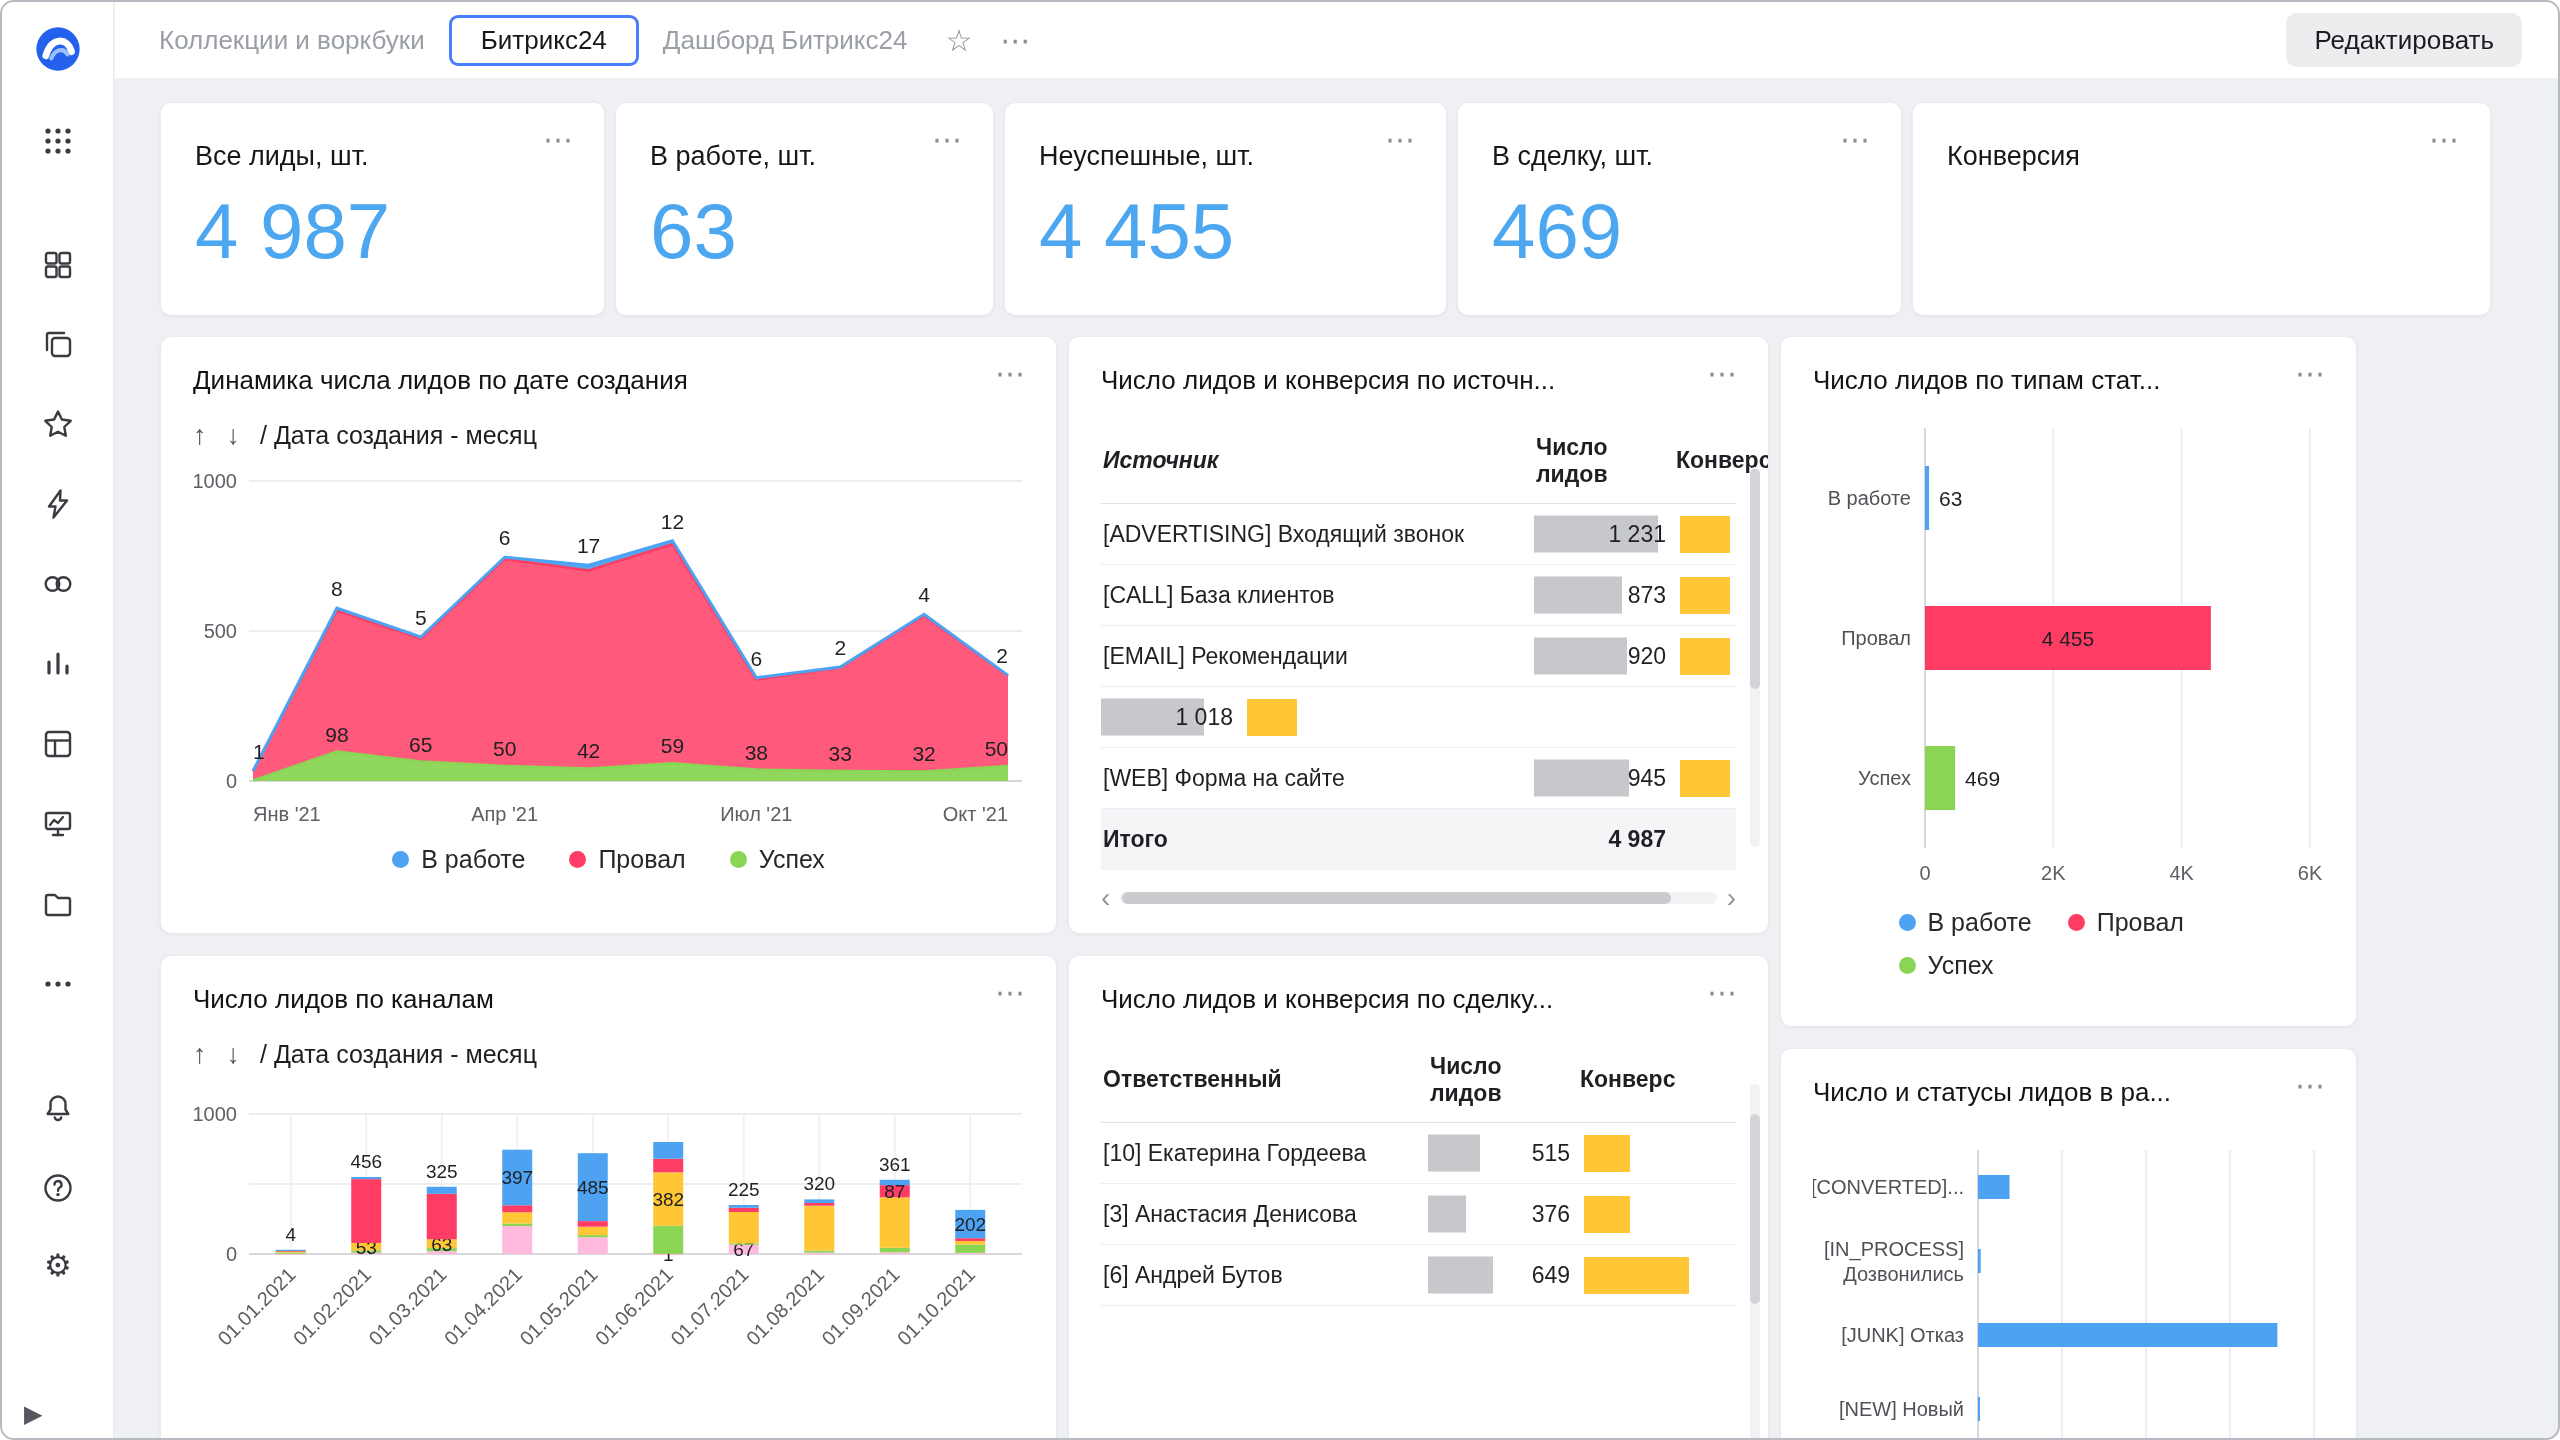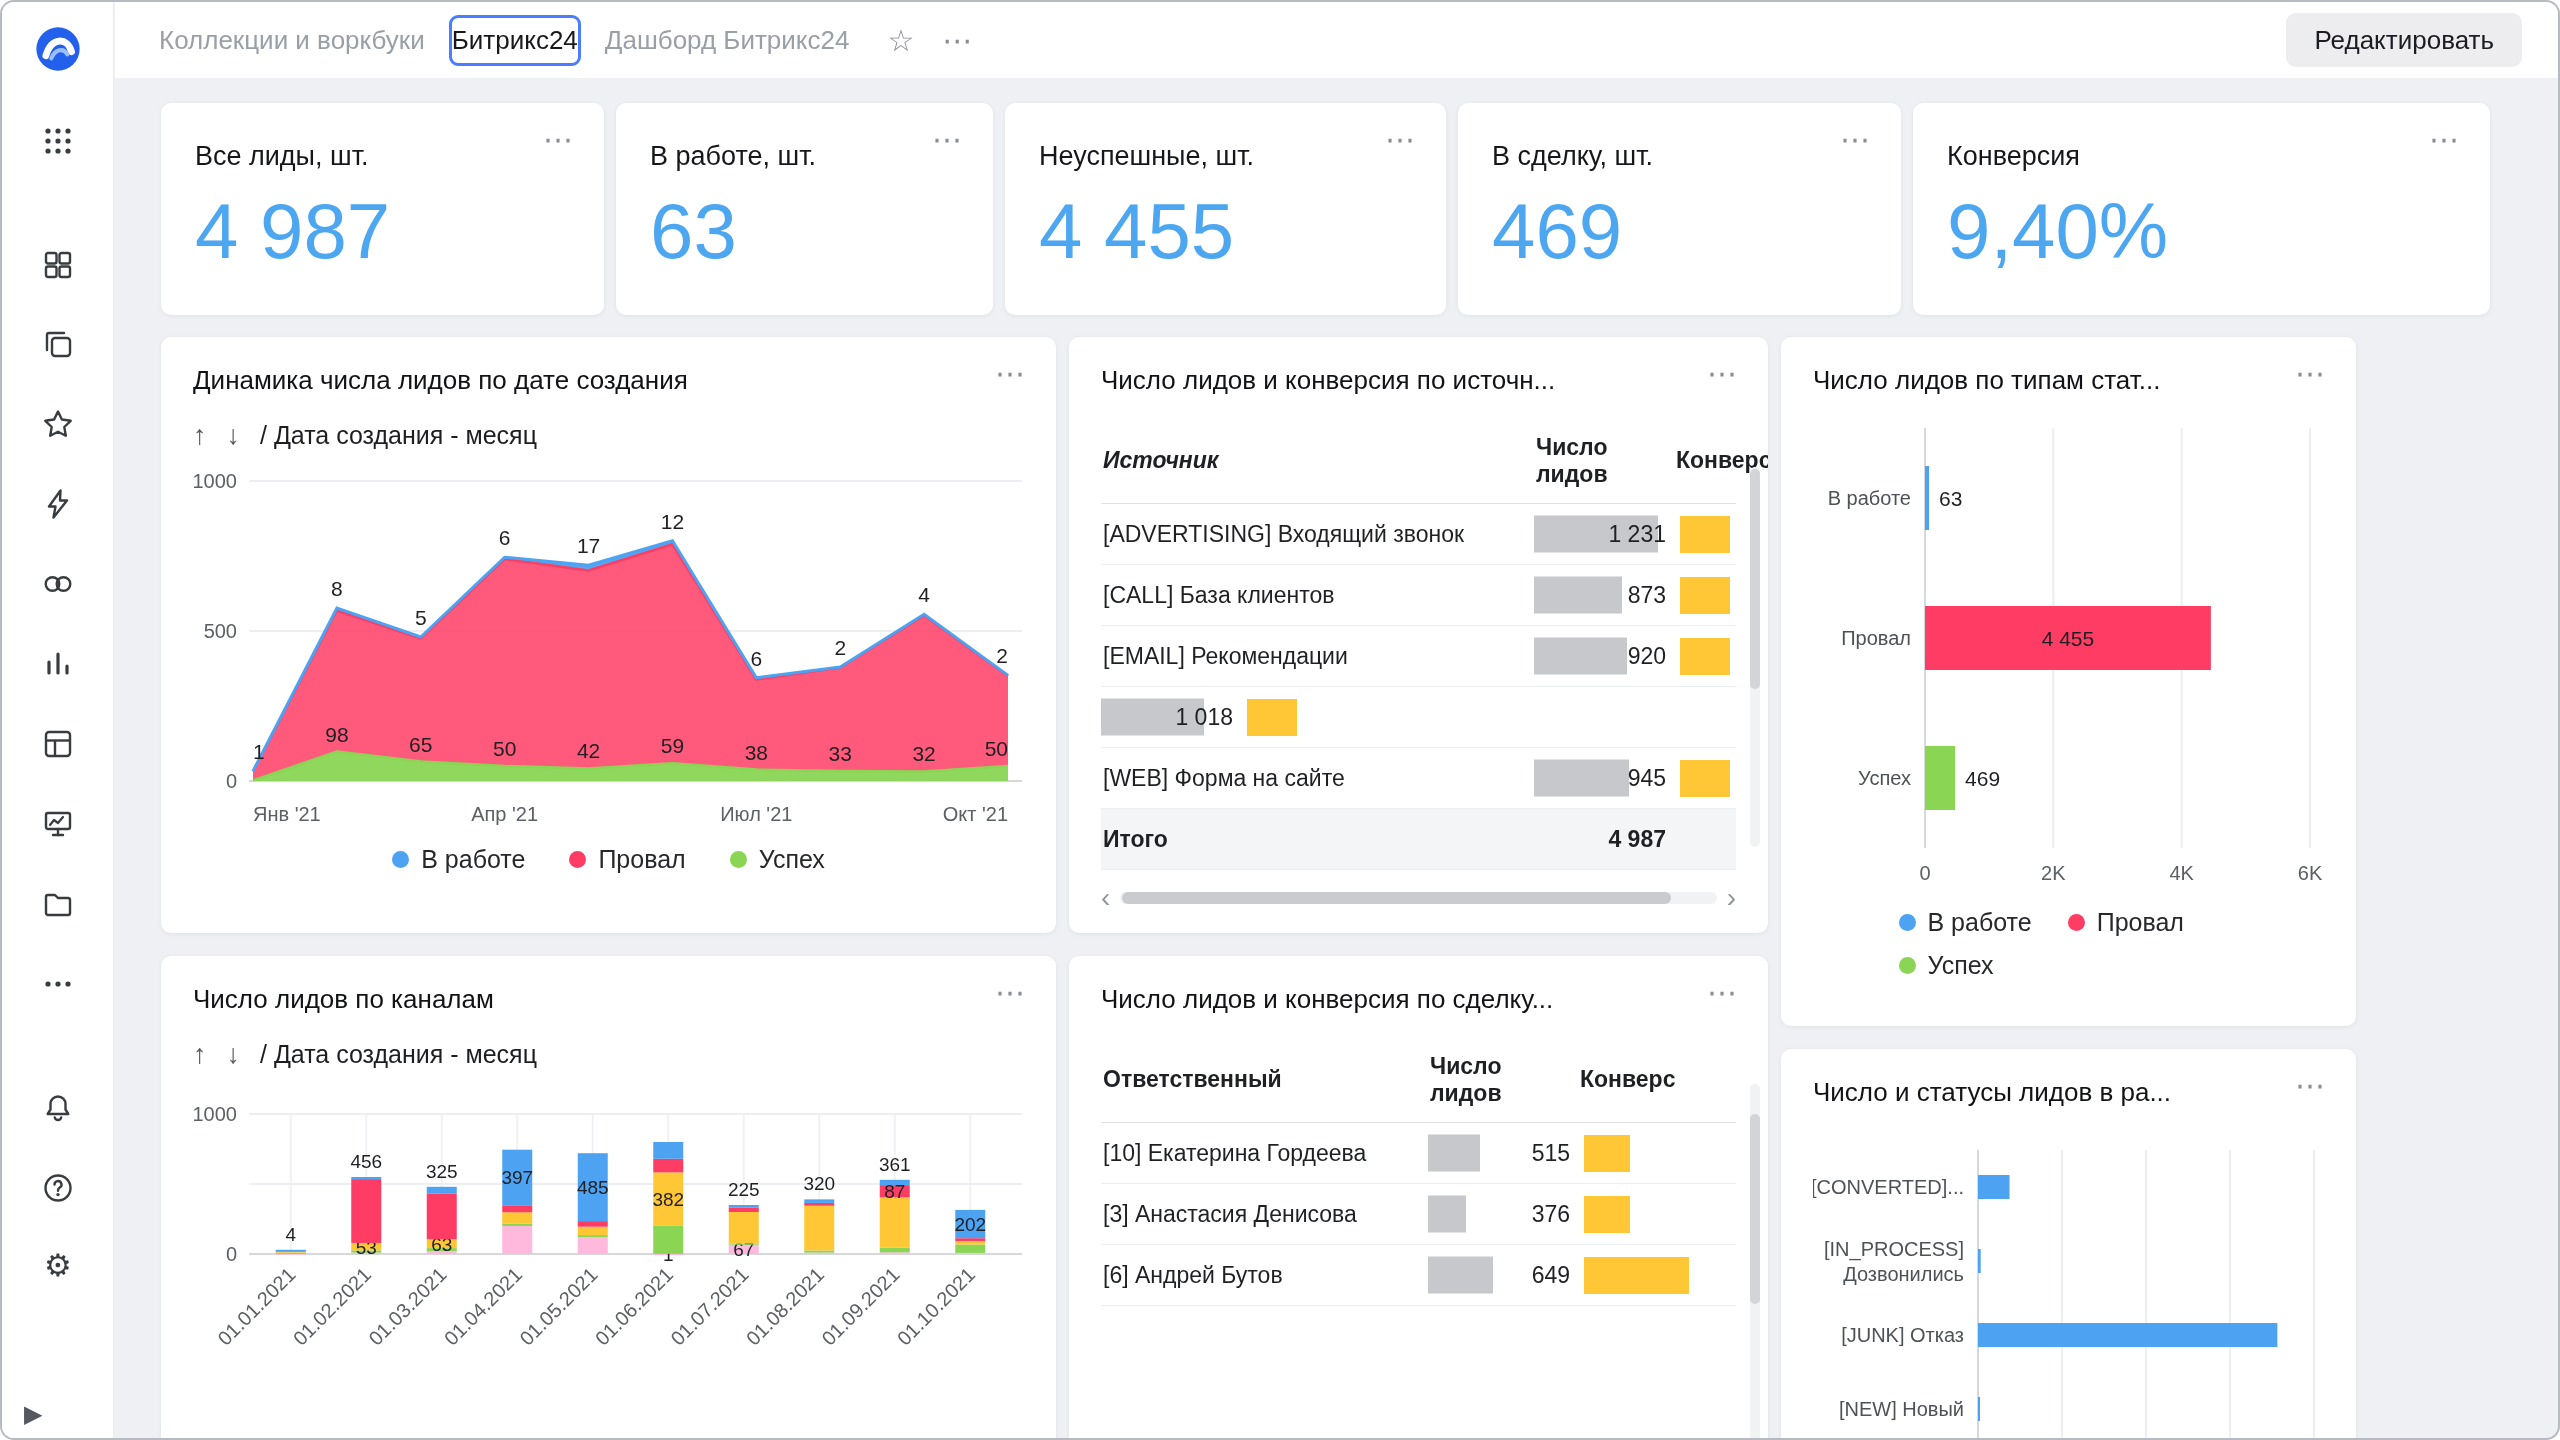--- a/index.html
+++ b/index.html
@@ -9,21 +9,21 @@
   
   .sidebar{position:absolute;left:0;top:0;bottom:0;width:112px;background:#fff;border-right:1px solid #ececef;z-index:6;}
   .logo{position:absolute;top:24px;left:33px;width:46px;height:46px;cursor:pointer;}
   .side-ic{position:absolute;left:34px;width:44px;height:44px;display:flex;align-items:center;justify-content:center;cursor:pointer;color:#383b40;}
   .side-ic.glyph{font-size:31px;line-height:1;}
   .expand{position:absolute;left:22px;bottom:10px;font-size:24px;color:#55585e;cursor:pointer;}
 
   
   .topbar{position:absolute;left:113px;top:0;right:0;height:76px;background:#fff;display:flex;align-items:center;padding:0 36px 0 44px;z-index:5;}
   .crumb{font-size:26px;color:#9a9ea6;margin-right:24px;cursor:pointer;white-space:nowrap;}
-  .crumb.focused{color:#17181c;border:3px solid #4a7dff;border-radius:9px;padding:7px 0;}
+  .crumb.focused{color:#17181c;border:3px solid #4a7dff;border-radius:9px;padding:7px 29px;}
   .tb-ic{font-size:30px;color:#8a8d93;margin:0 14px;cursor:pointer;}
   .tb-ic.dots{letter-spacing:2px;}
   .edit-btn{margin-left:auto;background:#ededf0;border:none;border-radius:10px;height:54px;padding:0 28px;font-size:26px;color:#1b1d21;font-family:"Liberation Sans",sans-serif;cursor:pointer;}
 
   
   .content{position:absolute;left:113px;top:76px;right:0;bottom:0;padding:25px 0 0 46px;overflow:hidden;}
   .card{background:#fff;border-radius:10px;box-shadow:0 1px 4px rgba(31,36,44,.07);position:relative;overflow:hidden;}
   .dots-menu{position:absolute;top:22px;right:28px;font-size:30px;color:#8b8e95;letter-spacing:3px;cursor:pointer;line-height:1;}
   .kpi-row{display:flex;gap:12px;}
   .kpi{padding:38px 34px;}
@@ -206,21 +206,20 @@
         <div class="v">4 455</div>
       </div>
       <div class="card kpi" style="width:443px">
         <div class="dots-menu">⋯</div>
         <div class="t">В сделку, шт.</div>
         <div class="v">469</div>
       </div>
       <div class="card kpi" style="width:577px">
         <div class="dots-menu">⋯</div>
         <div class="t">Конверсия</div>
-        <div class="v">9,40%</div>
       </div>
     </div>
 
     <div class="grid">
 
       <div class="col" style="width:895px">
         <div class="card chart-card" style="height:596px">
           <div class="dots-menu">⋯</div>
           <div class="card-title">Динамика числа лидов по дате создания</div>
           <div class="controls">

